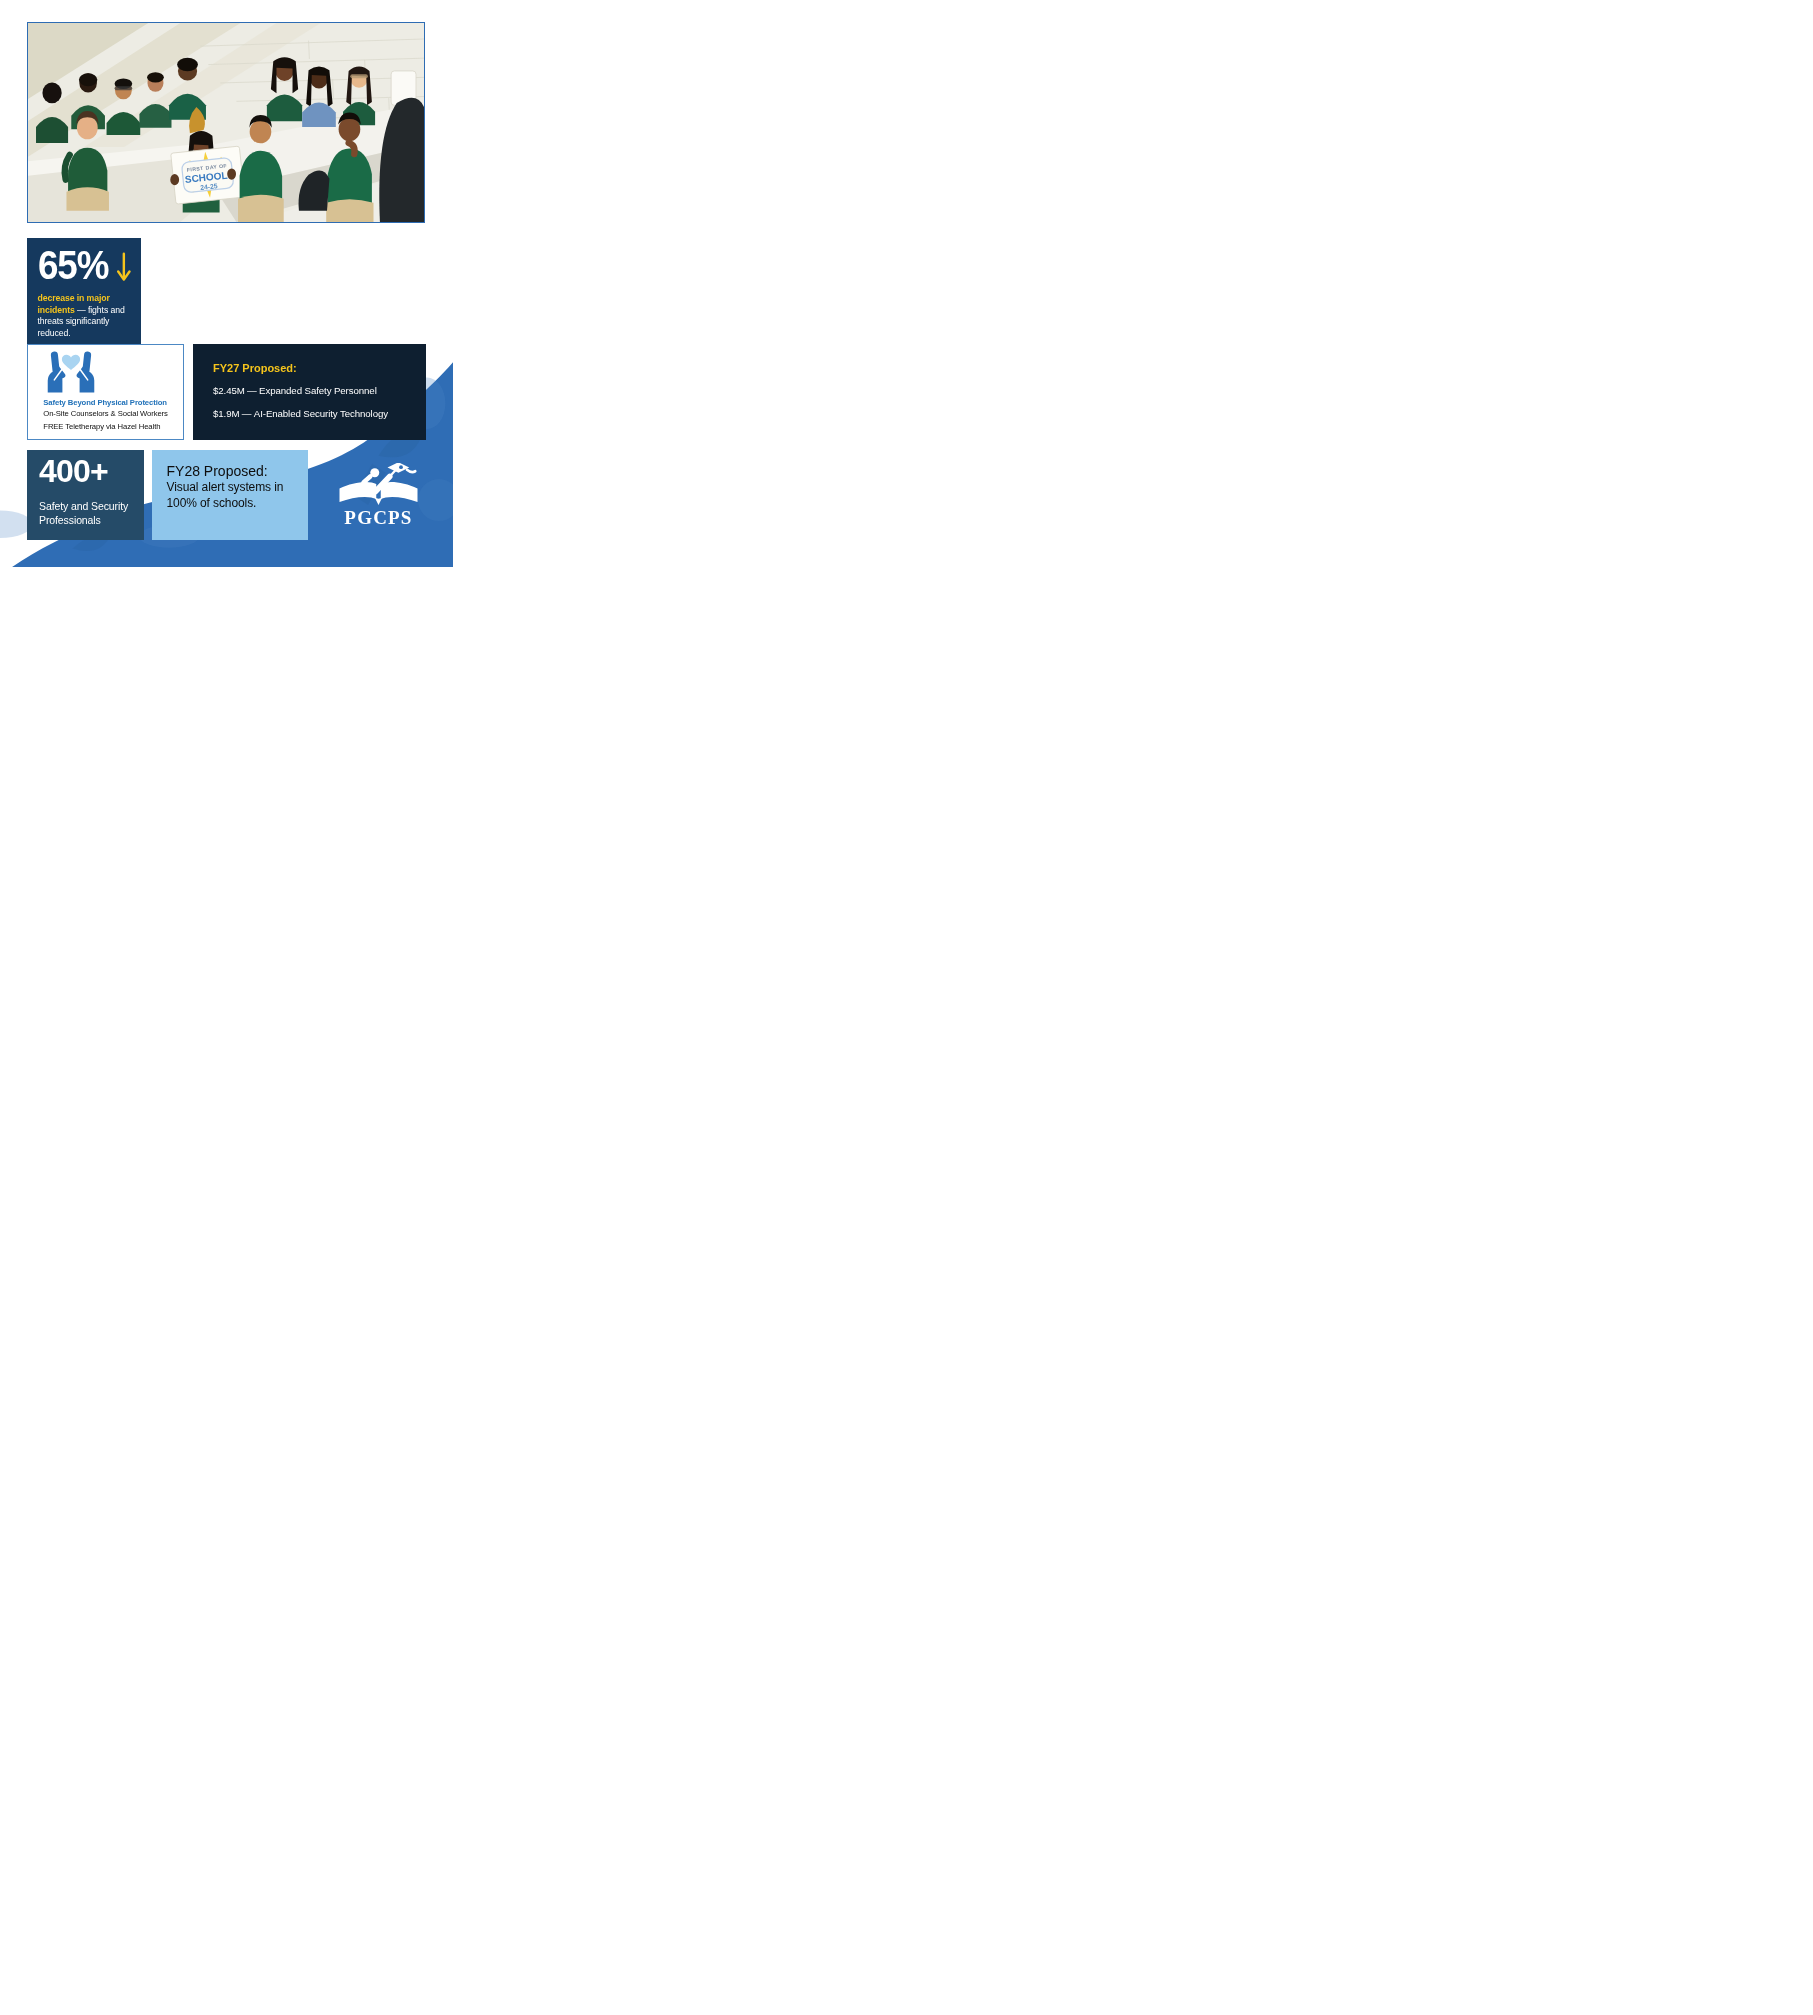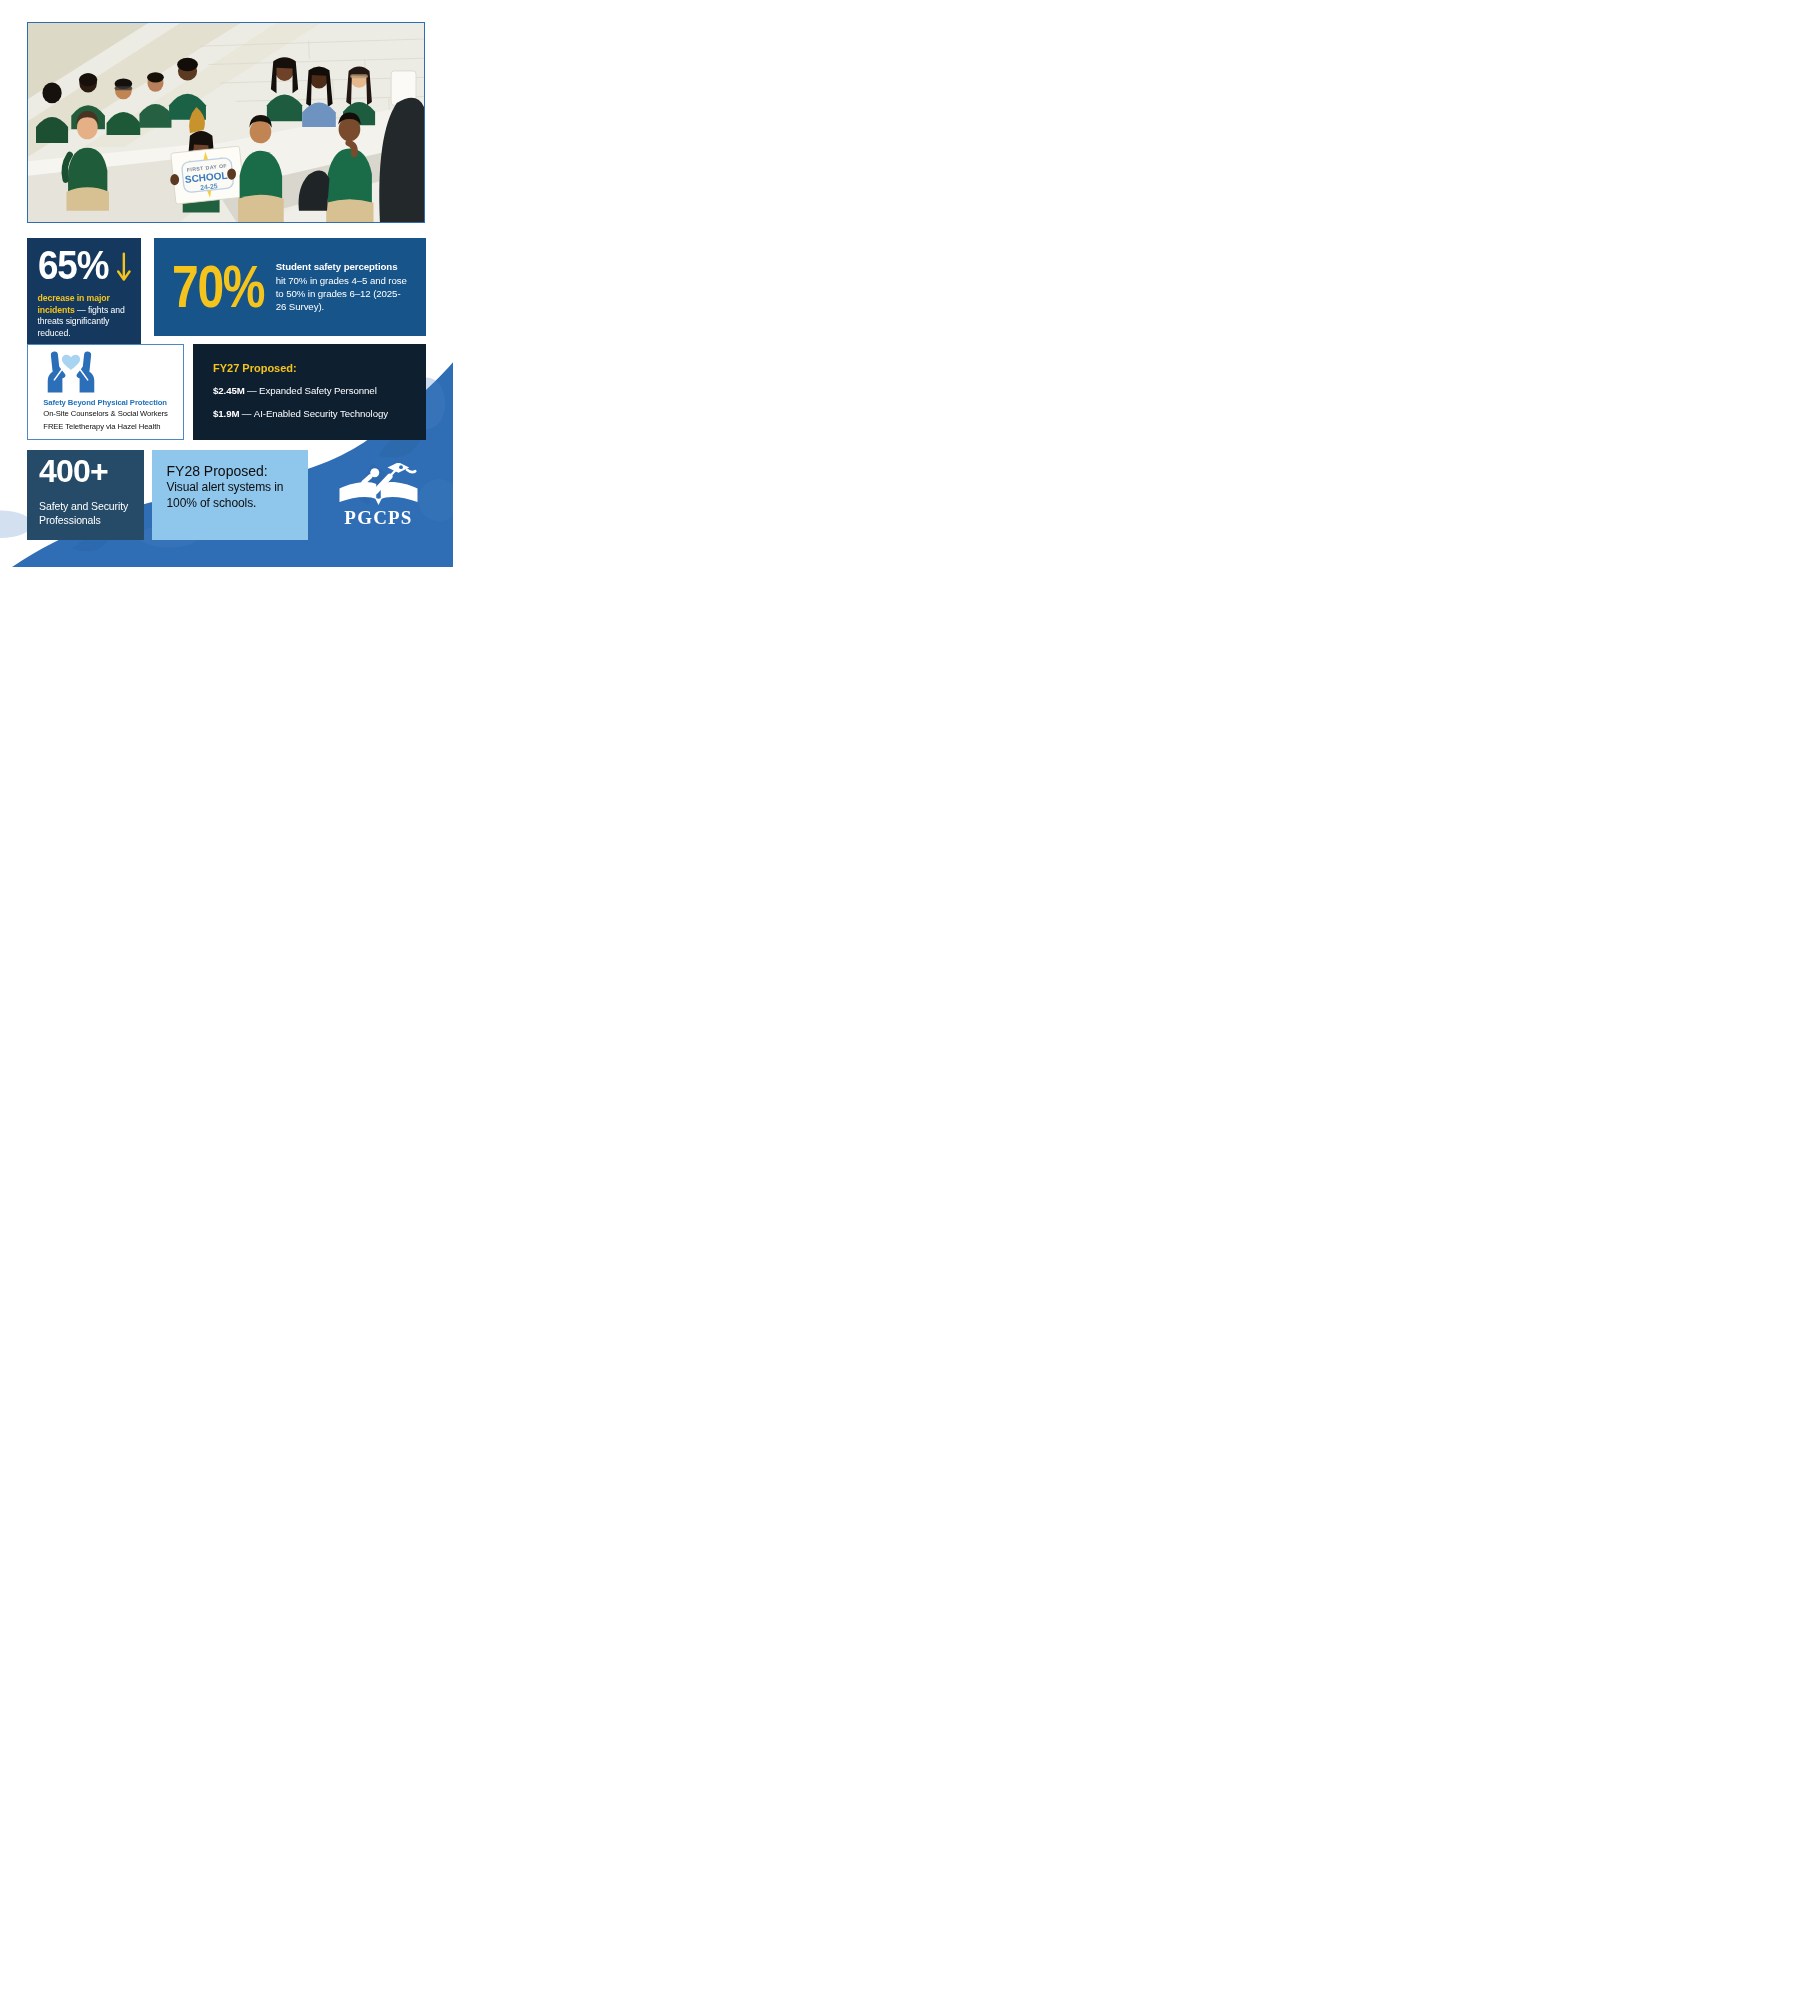--- a/index.html
+++ b/index.html
@@ -35,21 +35,21 @@
   .card-beyond{left:27px;top:344px;width:157px;height:96px;background:#fff;border:0.8px solid #4c88c4;padding:4.8px 6.4px 0 15.3px;color:#111;}
   .hands-icon{width:56px;height:43px;}
   .beyond-title{margin-top:4.8px;font-size:7.7px;font-weight:bold;color:var(--titleblue);letter-spacing:-0.1px;}
   .beyond-line{font-size:7.7px;line-height:13px;letter-spacing:-0.1px;color:#101010;}
   .beyond-line:first-of-type{margin-top:0.8px;}
 
   
   .card-fy27{left:193px;top:344px;width:233px;height:96px;background:var(--darknavy);color:#fff;padding:18px 8px 0 20px;}
   .fy27-title{color:var(--yellow);font-size:11px;font-weight:bold;}
   .fy-item{font-size:9.7px;letter-spacing:-0.1px;}
-  .fy-item b{font-weight:bold;}
+  .fy-item b{font-weight:normal;}
   .fy-item .dash{padding:0 2.4px;}
   .fy-item.first{margin-top:10.5px;}
   .fy-item.second{margin-top:12.5px;}
 
   
   .card-400{left:27px;top:450px;width:117px;height:90px;background:var(--teal);color:#fff;padding:4.8px 8px 0 12px;}
   .num-400{font-size:32px;font-weight:bold;line-height:1;letter-spacing:-0.8px;}
   .p-400{margin-top:12px;font-size:10.5px;line-height:14.5px;letter-spacing:-0.1px;}
 
   
@@ -208,27 +208,20 @@
       <svg class="arrow-down" width="13.7" height="31" viewBox="0 0 34 76">
         <line x1="17" y1="4" x2="17" y2="64" stroke="var(--yellow)" stroke-width="6" stroke-linecap="round"></line>
         <path d="M3,48 L17,68 L31,48" fill="none" stroke="var(--yellow)" stroke-width="6" stroke-linecap="round" stroke-linejoin="round"></path>
       </svg>
     </div>
     <p class="p-65">
       <span class="hl">decrease in major incidents</span><span> — fights and threats significantly reduced.</span>
     </p>
   </section>
 
-  <section class="card card-70">
-    <span class="num-70">70%</span>
-    <p class="col-70">
-      <span class="lead">Student safety perceptions</span><br>
-      <span>hit 70% in grades 4–5 and rose to 50% in grades 6–12 (2025-26 Survey).</span>
-    </p>
-  </section>
 
   <section class="card card-beyond">
     <svg class="hands-icon" viewBox="0 0 220 170">
       <g fill="var(--iconblue)">
         <rect x="34" y="6" width="28" height="96" rx="14" transform="rotate(-6 48 54)"></rect>
         <path d="M18,168 L18,122 Q18,100 34,88 L54,82 Q76,88 76,112 L76,168 Z"></path>
         <rect x="52" y="50" width="22" height="66" rx="11" transform="rotate(-38 63 83)"></rect>
       </g>
       <line x1="44" y1="118" x2="76" y2="74" stroke="#ffffff" stroke-width="6" stroke-linecap="round"></line>
       <g fill="var(--iconblue)" transform="translate(220,0) scale(-1,1)">

